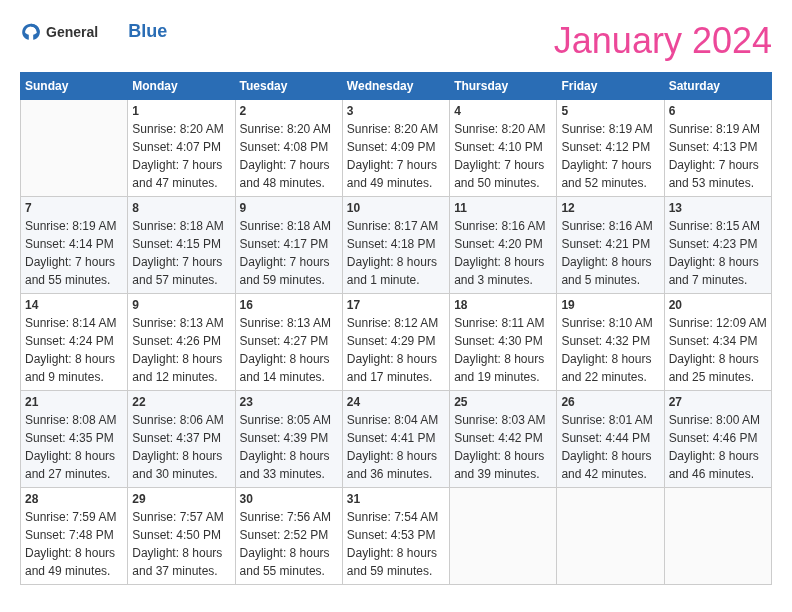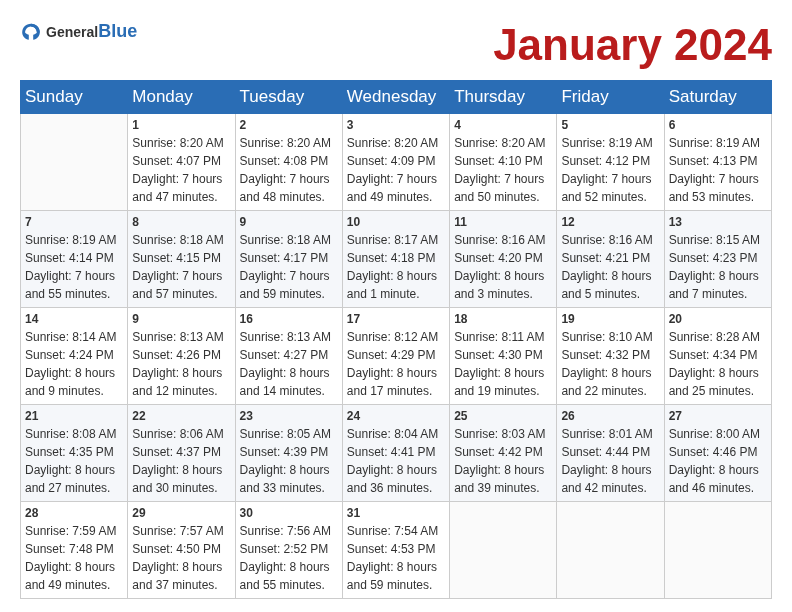--- a/index.html
+++ b/index.html
@@ -23,47 +23,48 @@
     }
     .logo-text-general {
       font-size: 14px;
       font-weight: bold;
       color: #333;
     }
     .logo-text-blue {
       font-size: 18px;
       font-weight: bold;
       color: #2a6db5;
+      padding-left: 30px;
     }
     .logo-icon {
       width: 22px;
       height: 22px;
     }
     .title-block {
       text-align: right;
     }
     .month-title {
-      font-size: 44px;
-      font-weight: bold;
-      color: #b91c1c;
+      font-size: 36px;
+      font-weight: normal;
+      color: #ec4899;
     }
     .location-title {
       font-size: 16px;
       color: #555;
     }
     table {
       width: 100%;
       border-collapse: collapse;
       table-layout: fixed;
     }
     thead tr th {
       background-color: #2a6db5;
       color: #fff;
-      font-size: 17px;
-      font-weight: normal;
+      font-size: 12px;
+      font-weight: bold;
       padding: 6px 4px;
       text-align: left;
       border: 1px solid #2a6db5;
     }
     tbody tr td {
       border: 1px solid #ccc;
       vertical-align: top;
       padding: 4px;
       font-size: 10.5px;
       color: #333;
@@ -273,21 +274,21 @@
         <span class="day-number">19</span>
         <div class="day-info">
           <span>Sunrise: 8:10 AM</span><br>
           <span>Sunset: 4:32 PM</span><br>
           <span>Daylight: 8 hours and 22 minutes.</span>
         </div>
       </td>
         <td>
         <span class="day-number">20</span>
         <div class="day-info">
-          <span>Sunrise: 8:28 AM</span><br>
+          <span>Sunrise: 12:09 AM</span><br>
           <span>Sunset: 4:34 PM</span><br>
           <span>Daylight: 8 hours and 25 minutes.</span>
         </div>
       </td>
       </tr>
       <tr>
         <td>
         <span class="day-number">21</span>
         <div class="day-info">
           <span>Sunrise: 8:08 AM</span><br>

